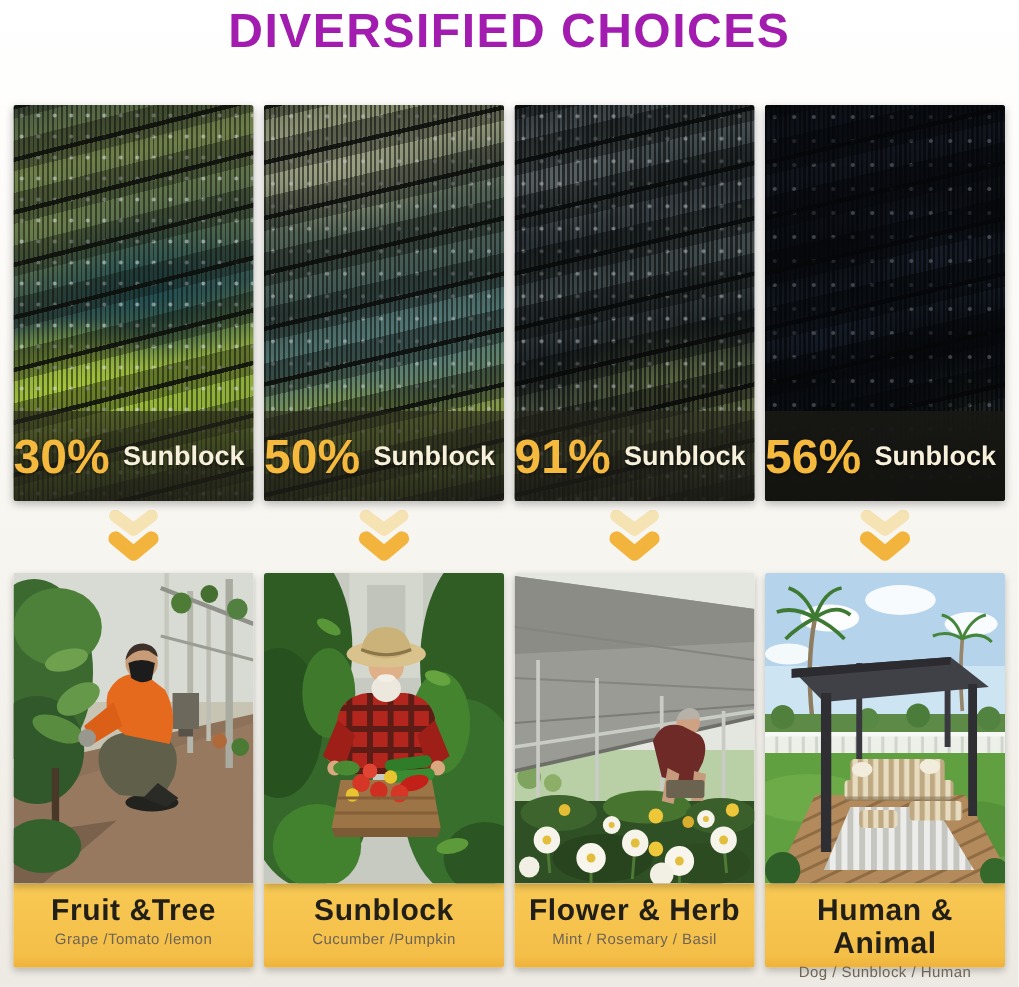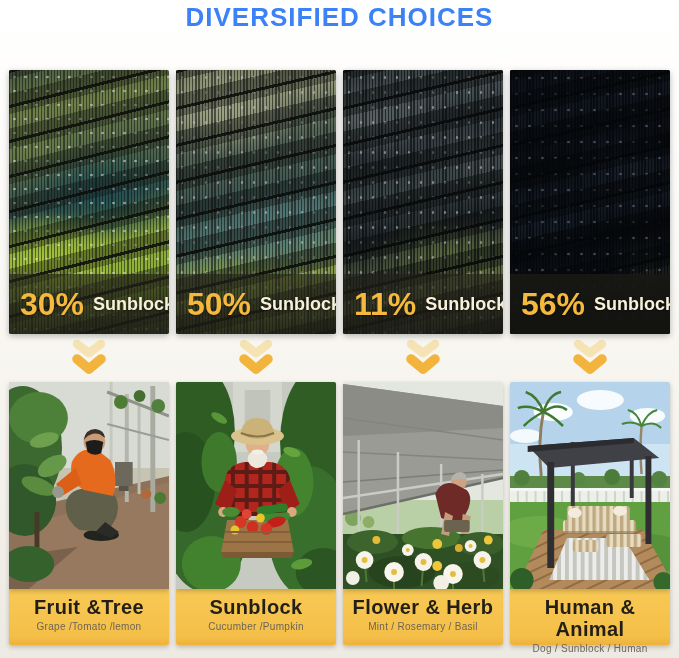--- a/index.html
+++ b/index.html
@@ -5,21 +5,21 @@
   html,body{margin:0;padding:0;}
   body{
     width:679px;height:658px;overflow:hidden;
     font-family:"Liberation Sans", sans-serif;
     background:linear-gradient(180deg,#ffffff 0%,#fbf9f5 40%,#edeae3 100%);
   }
   .page{position:relative;width:679px;height:658px;overflow:hidden;}
 
   
   .header{text-align:center;padding-top:4px;height:62px;}
-  .title{font-size:26px;font-weight:bold;letter-spacing:1px;color:#3b82f6;line-height:1.02;text-align:center;}
+  .title{font-size:32px;font-weight:bold;letter-spacing:1px;color:#a21caf;line-height:1.02;text-align:center;}
   .subtitle{font-size:21px;letter-spacing:2px;color:#262626;margin-top:1px;}
 
   
   .grid{display:grid;grid-template-columns:repeat(4,1fr);column-gap:7px;padding:0 9px;}
   .col{display:flex;flex-direction:column;min-width:0;}
 
   
   .mesh{position:relative;height:264px;margin-top:4px;border-radius:2px;overflow:hidden;
         box-shadow:0 2px 6px rgba(0,0,0,0.28);}
   .mesh::before,.mesh::after{content:"";position:absolute;inset:0;}
@@ -73,21 +73,21 @@
     linear-gradient(168deg,#121620 0%,#1d2431 16%,#0e1117 34%,#232d3d 50%,#0b0e13 64%,#1b2330 80%,#0d1015 100%);}
   .p90::before{background-image:
     radial-gradient(circle, rgba(215,225,240,0.5) 0 1px, transparent 1.6px),
     repeating-linear-gradient(90deg, rgba(4,6,10,0.7) 0 1.6px, rgba(0,0,0,0) 1.6px 3.2px);
     background-size:13px 16px,auto;}
   .p90::after{background:repeating-linear-gradient(167deg,
     rgba(4,6,8,0.95) 0 3px, rgba(4,6,8,0.7) 3px 10px,
     rgba(4,6,8,0.45) 10px 24px, rgba(4,6,8,0.75) 24px 36px);}
 
   .band{position:absolute;left:0;right:0;bottom:0;height:60px;z-index:3;
-        display:flex;align-items:center;padding-left:11px;
+        display:flex;align-items:center;
         background:linear-gradient(180deg, rgba(35,34,26,0.6), rgba(28,27,21,0.82));}
   .p90 .band{background:linear-gradient(180deg, rgba(24,24,20,0.9), rgba(19,19,16,0.96));}
   .pct{font-size:32px;font-weight:bold;color:#f5b93e;text-shadow:0 1px 2px rgba(0,0,0,0.45);}
   .sb{font-size:18px;font-weight:bold;color:#f7f0da;margin-left:9px;text-shadow:0 1px 2px rgba(0,0,0,0.4);}
 
   
   .arrowbox{height:48px;display:flex;align-items:center;justify-content:center;}
 
   
   .photo{position:relative;height:207px;overflow:hidden;border-radius:2px 2px 0 0;
@@ -246,21 +246,21 @@
       </div>
       <div class="card">
         <div class="card-title">Sunblock</div>
         <div class="card-sub">Cucumber /Pumpkin</div>
       </div>
     </div>
 
     <div class="col">
       <div class="mesh p70">
         <div class="band">
-          <span class="pct">11%</span>
+          <span class="pct">91%</span>
           <span class="sb">Sunblock</span>
         </div>
       </div>
       <div class="arrowbox">
         <svg width="46" height="36" viewBox="0 0 46 36">
           <path d="M11 4 L23 13 L35 4" fill="none" stroke="#f6e3b4" stroke-width="8.5" stroke-linecap="round" stroke-linejoin="round"></path>
           <path d="M11 19 L23 29 L35 19" fill="none" stroke="#f2b43c" stroke-width="9.5" stroke-linecap="round" stroke-linejoin="round"></path>
         </svg>
       </div>
       <div class="photo">

